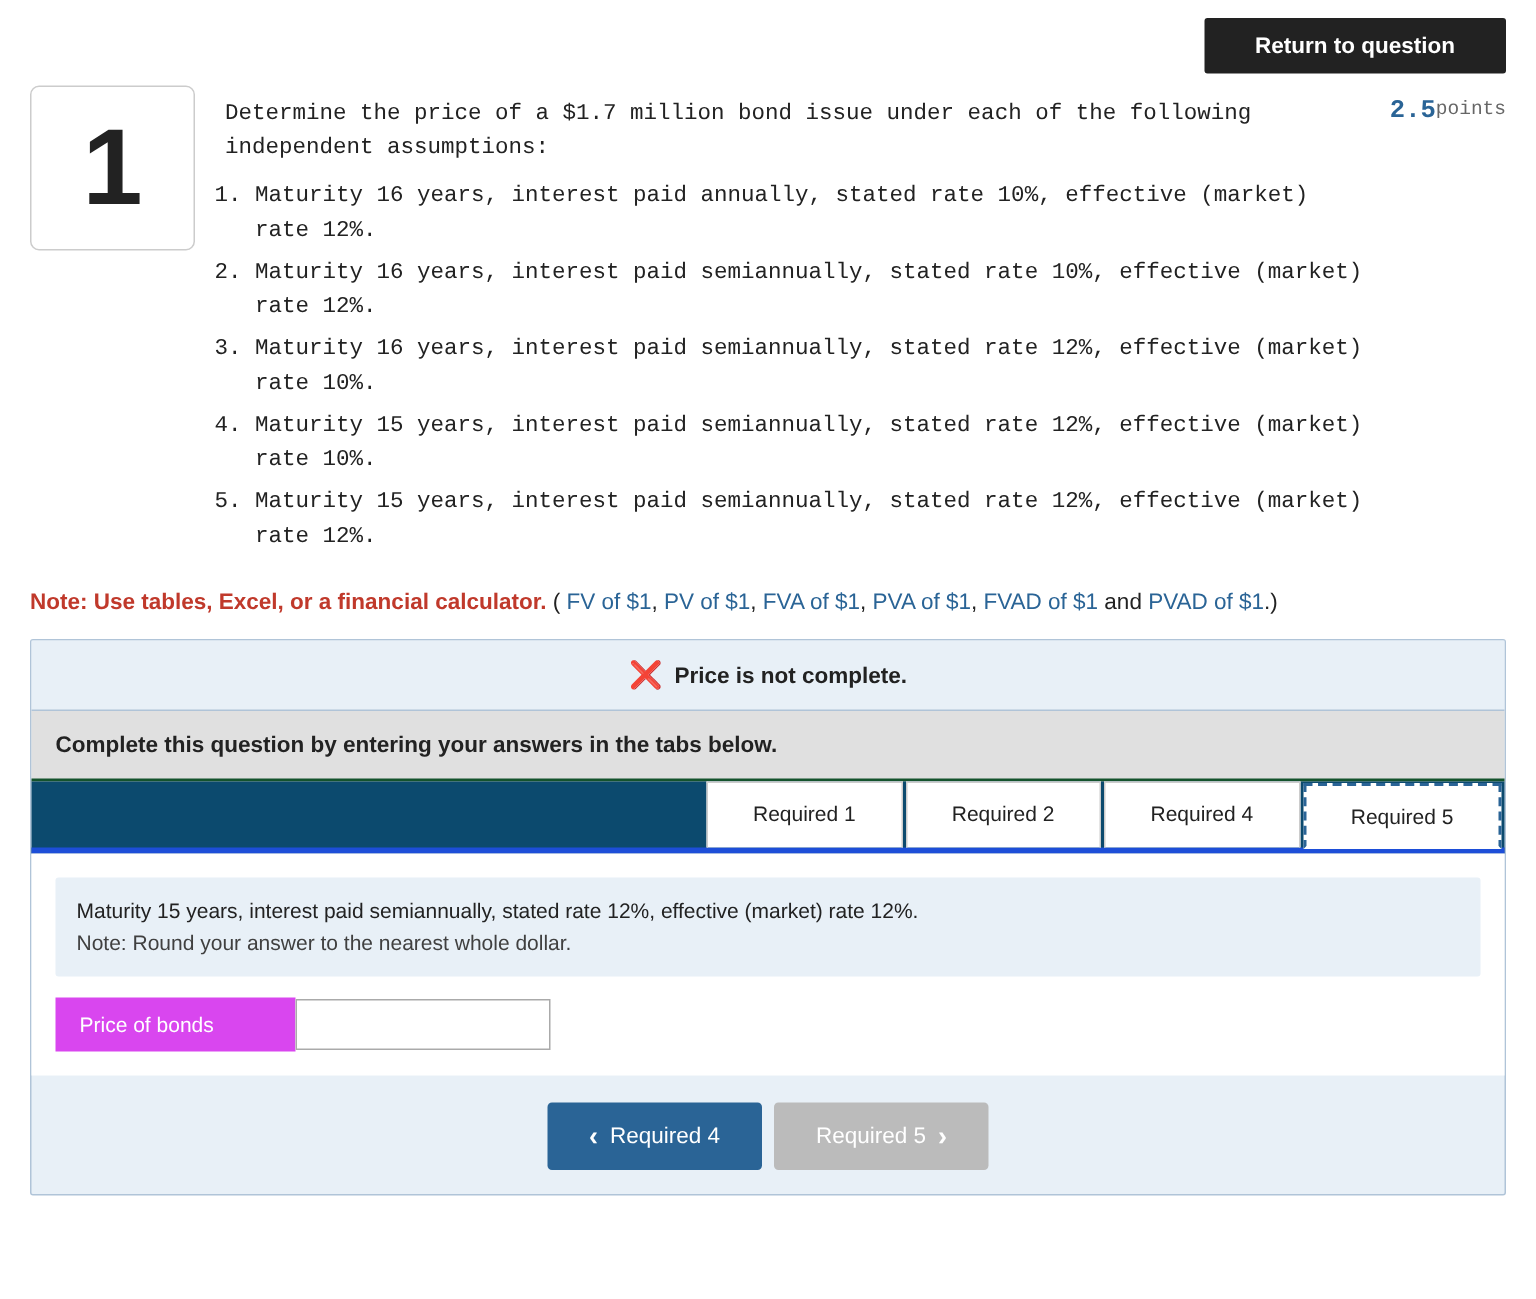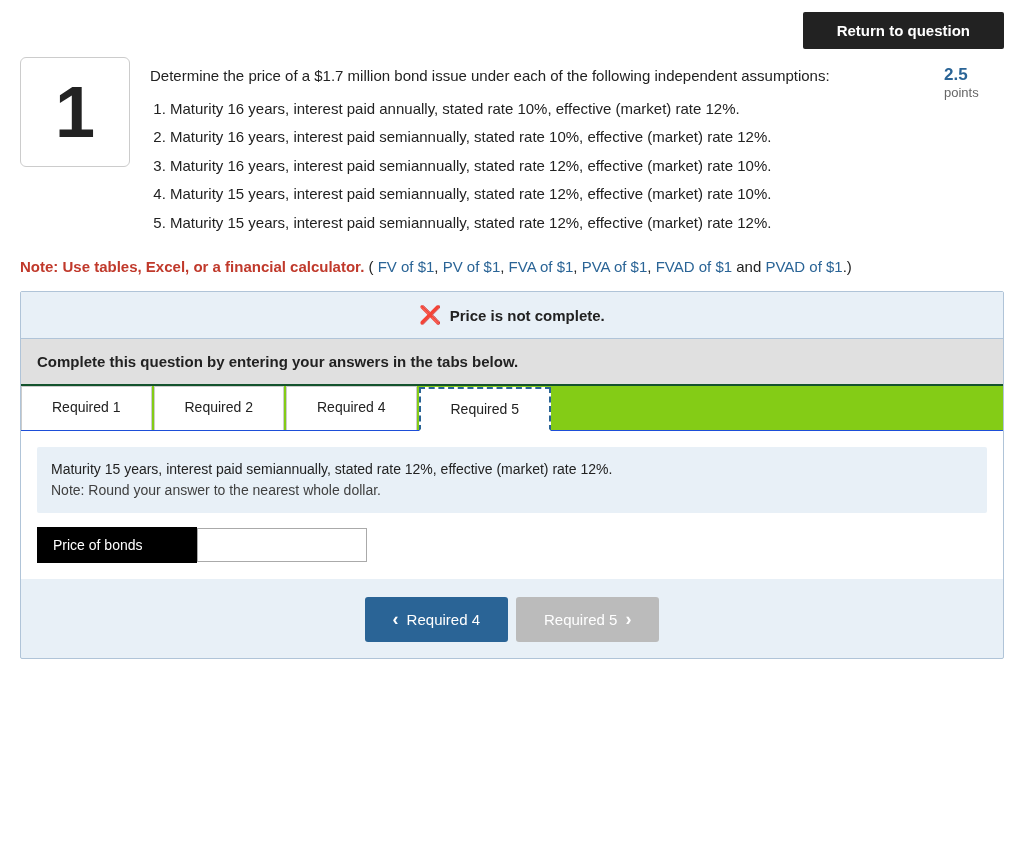--- a/index.html
+++ b/index.html
@@ -58,21 +58,21 @@
     }
     .question-text ol {
       margin-left: 20px;
     }
     .question-text ol li {
       margin-bottom: 6px;
       line-height: 1.5;
     }
     .points-block {
       display: flex;
-      flex-direction: column;
+      flex-direction: row;
       align-items: flex-start;
       padding-top: 8px;
       min-width: 60px;
     }
     .points-value {
       color: #2a6496;
       font-size: 17px;
       font-weight: bold;
     }
     .points-label {
@@ -113,22 +113,23 @@
     }
     .complete-bar {
       background: #e0e0e0;
       padding: 14px 16px;
       font-weight: bold;
       font-size: 15px;
       border-bottom: 2px solid #14532d;
     }
     .tabs-row {
       display: flex;
-      background: #84cc16;
-      border-bottom: 1px solid #1d4ed8;
+      background: #0c4a6e;
+      border-bottom: 4px solid #1d4ed8;
+      justify-content: flex-end;
     }
     .tab {
       padding: 12px 30px;
       border: 1px solid #ccc;
       border-bottom: none;
       cursor: pointer;
       font-size: 14px;
       background: #fff;
       color: #222;
       margin-right: 2px;
@@ -157,21 +158,21 @@
     .tab-description .round-note {
       color: #404040;
       text-align: right;
     }
     .input-row {
       display: flex;
       align-items: center;
       margin-top: 8px;
     }
     .input-label {
-      background: #000000;
+      background: #d946ef;
       color: #fff;
       padding: 10px 16px;
       font-size: 14px;
       min-width: 160px;
       text-align: left;
     }
     .input-field {
       border: 1px solid #aaa;
       padding: 8px 12px;
       font-size: 14px;
@@ -217,21 +218,21 @@
 
 <div class="top-bar">
   <button class="return-btn">Return to question</button>
 </div>
 
 <div class="main-content">
   <div class="question-header">
     <div class="question-number-box">
       <span>1</span>
     </div>
-    <div style="display:flex; gap:16px; flex:1;">
+    <div style="display:flex; gap:16px; flex:1;font-family:Liberation Mono, monospace;">
       <div class="question-text">
         <p>Determine the price of a $1.7 million bond issue under each of the following independent assumptions:</p>
         <ol>
           <li>Maturity 16 years, interest paid annually, stated rate 10%, effective (market) rate 12%.</li>
           <li>Maturity 16 years, interest paid semiannually, stated rate 10%, effective (market) rate 12%.</li>
           <li>Maturity 16 years, interest paid semiannually, stated rate 12%, effective (market) rate 10%.</li>
           <li>Maturity 15 years, interest paid semiannually, stated rate 12%, effective (market) rate 10%.</li>
           <li>Maturity 15 years, interest paid semiannually, stated rate 12%, effective (market) rate 12%.</li>
         </ol>
       </div>

